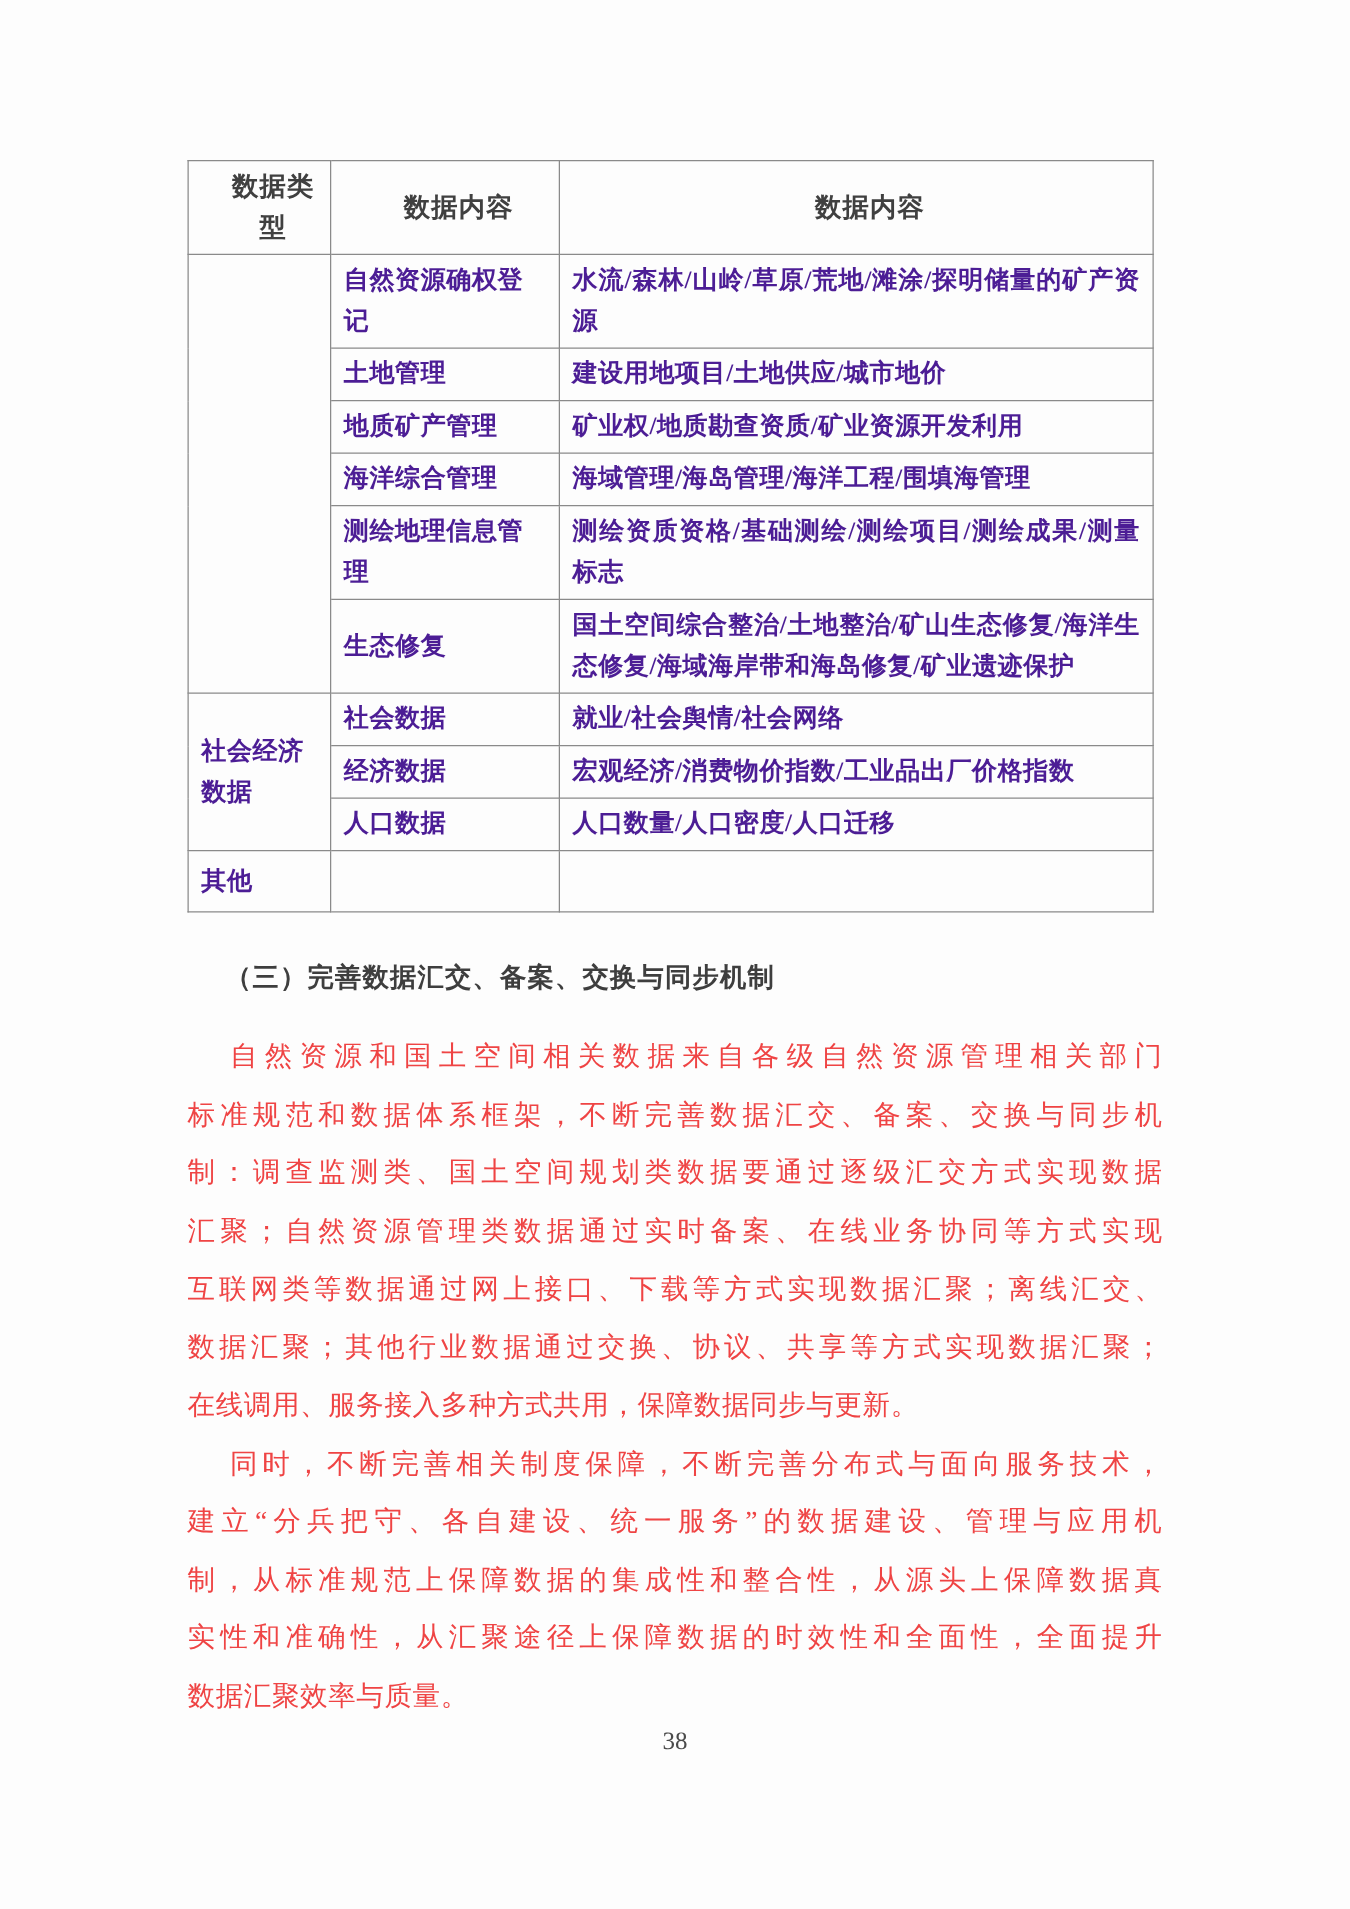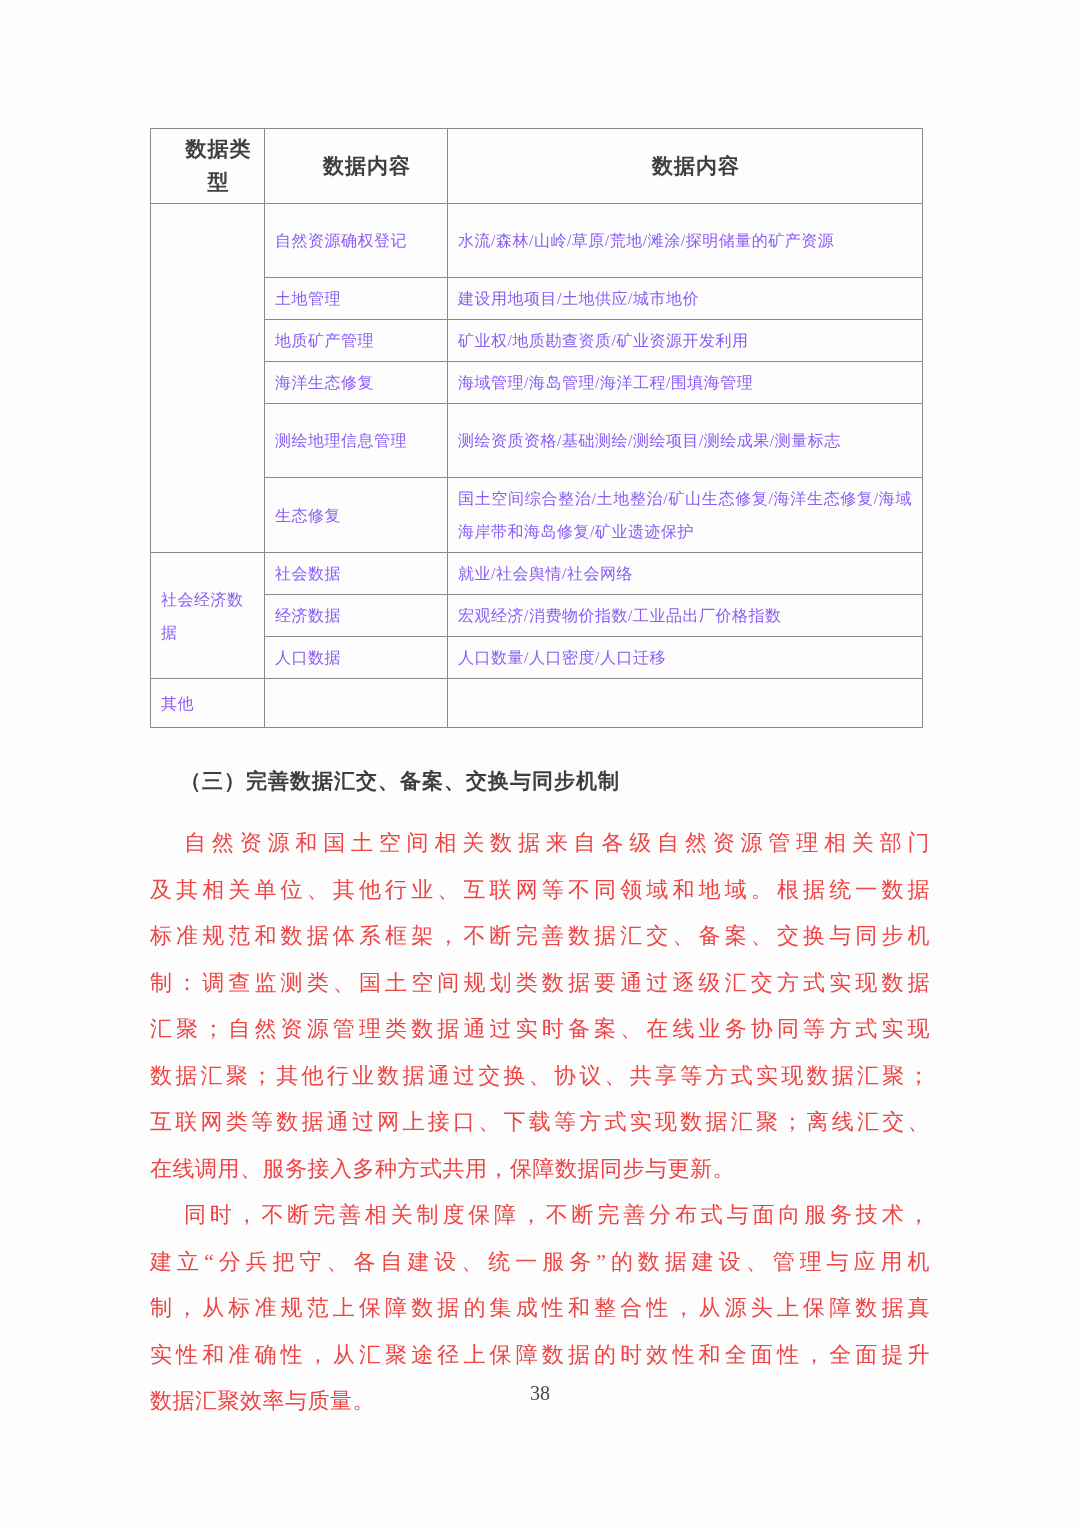--- a/index.html
+++ b/index.html
@@ -19,27 +19,27 @@
   table.data-table {
     border-collapse: collapse;
     width: 772px;
     table-layout: fixed;
   }
   .data-table col.c1 { width: 114px; }
   .data-table col.c2 { width: 183px; }
   .data-table col.c3 { width: 475px; }
   .data-table th, .data-table td {
     border: 1px solid #8a8a8a;
-    font-size: 16px;
-    font-weight: normal;
+    font-size: 20px;
+    font-weight: bold;
     vertical-align: middle;
     padding: 4px 10px;
     letter-spacing: 0.5px;
     line-height: 33px;
-    color: #8b5cf6;
+    color: #4c1d95;
     overflow: hidden;
   }
   .data-table thead th {
     height: 46px;
     text-align: center;
     font-weight: bold;
     font-size: 21px;
     letter-spacing: 1px;
     color: #404040;
     padding-left: 32px;
@@ -113,21 +113,21 @@
       </tr>
       <tr class="row-single">
         <td class="category-cell">土地管理</td>
         <td class="content-cell">建设用地项目/土地供应/城市地价</td>
       </tr>
       <tr class="row-single">
         <td class="category-cell">地质矿产管理</td>
         <td class="content-cell">矿业权/地质勘查资质/矿业资源开发利用</td>
       </tr>
       <tr class="row-single">
-        <td class="category-cell">海洋生态修复</td>
+        <td class="category-cell">海洋综合管理</td>
         <td class="content-cell">海域管理/海岛管理/海洋工程/围填海管理</td>
       </tr>
       <tr class="row-tall">
         <td class="category-cell">测绘地理信息管理</td>
         <td class="content-cell">测绘资质资格/基础测绘/测绘项目/测绘成果/测量标志</td>
       </tr>
       <tr class="row-tall">
         <td class="category-cell">生态修复</td>
         <td class="content-cell">国土空间综合整治/土地整治/矿山生态修复/海洋生态修复/海域海岸带和海岛修复/矿业遗迹保护</td>
       </tr>
@@ -149,26 +149,25 @@
         <td class="category-cell"></td>
         <td class="content-cell"></td>
       </tr>
     </tbody>
   </table>
 
   <div class="section-heading">（三）完善数据汇交、备案、交换与同步机制</div>
 
   <div class="body-text">
     <div class="line first">自然资源和国土空间相关数据来自各级自然资源管理相关部门</div>
-    <div class="line">及其相关单位、其他行业、互联网等不同领域和地域。根据统一数据</div>
     <div class="line">标准规范和数据体系框架，不断完善数据汇交、备案、交换与同步机</div>
     <div class="line">制：调查监测类、国土空间规划类数据要通过逐级汇交方式实现数据</div>
     <div class="line">汇聚；自然资源管理类数据通过实时备案、在线业务协同等方式实现</div>
+    <div class="line">互联网类等数据通过网上接口、下载等方式实现数据汇聚；离线汇交、</div>
     <div class="line">数据汇聚；其他行业数据通过交换、协议、共享等方式实现数据汇聚；</div>
-    <div class="line">互联网类等数据通过网上接口、下载等方式实现数据汇聚；离线汇交、</div>
     <div class="line last">在线调用、服务接入多种方式共用，保障数据同步与更新。</div>
   </div>
 
   <div class="body-text" style="margin-top:0;">
     <div class="line first">同时，不断完善相关制度保障，不断完善分布式与面向服务技术，</div>
     <div class="line">建立“分兵把守、各自建设、统一服务”的数据建设、管理与应用机</div>
     <div class="line">制，从标准规范上保障数据的集成性和整合性，从源头上保障数据真</div>
     <div class="line">实性和准确性，从汇聚途径上保障数据的时效性和全面性，全面提升</div>
     <div class="line last">数据汇聚效率与质量。</div>
   </div>

